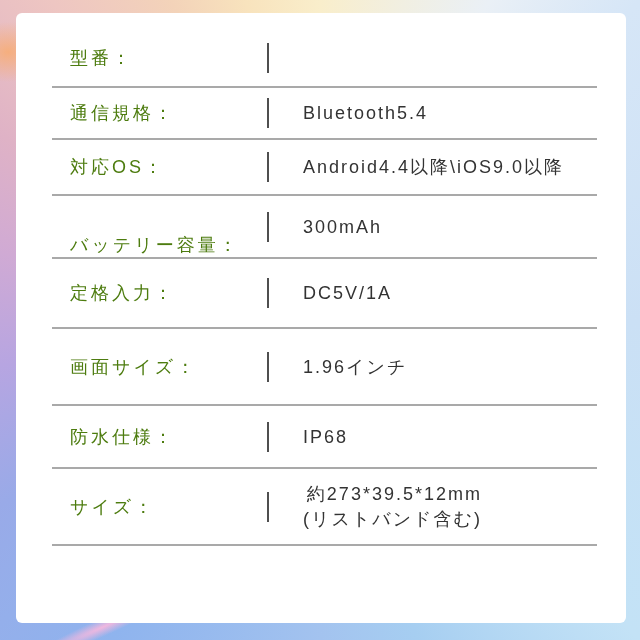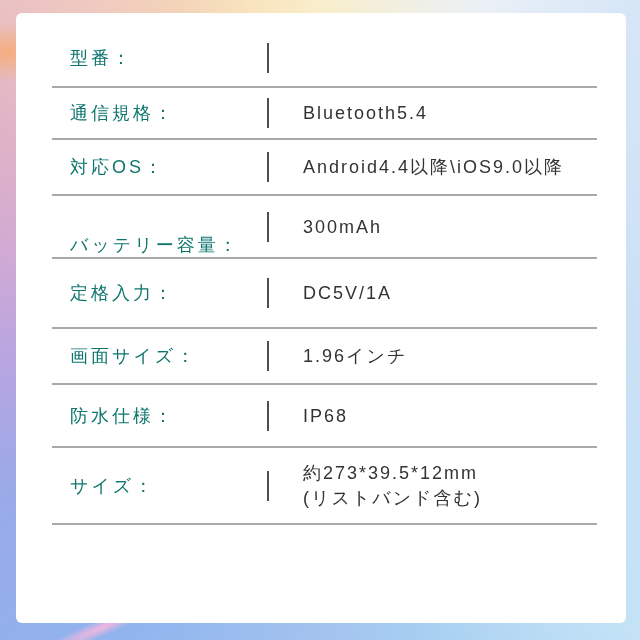--- a/index.html
+++ b/index.html
@@ -45,26 +45,26 @@
   }
   .spec-table{
     position:absolute;left:36px;top:16px;width:545px;
     color:#333333;
   }
   .row{
     position:relative;display:flex;align-items:center;
     box-sizing:border-box;border-bottom:2px solid #a9a9a9;
   }
   .r1{height:59px;} .r2{height:52px;} .r3{height:56px;} .r4{height:63px;align-items:flex-end;}
-  .r5{height:70px;} .r6{height:56px;} .r7{height:63px;}
-  .r8{height:77px;} .r9{height:70px;border-bottom:none;}
+  .r5{height:70px;} .r6{height:77px;} .r7{height:63px;}
+  .r8{height:77px;text-align:right;} .r9{height:70px;border-bottom:none;}
 
   .label{
     padding-left:18px;font-size:18px;font-weight:500;letter-spacing:3px;
-    white-space:nowrap;color:#0f766e;
+    white-space:nowrap;color:#4d7c0f;
   }
   .vbar{
     position:absolute;left:215px;top:50%;transform:translateY(-50%);
     width:2px;height:30px;background:#4f4f4f;
   }
   .value{
     position:absolute;left:251px;top:50%;transform:translateY(-50%);
     font-size:18px;font-weight:500;letter-spacing:2px;line-height:25px;
     white-space:nowrap;color:#333333;
   }

